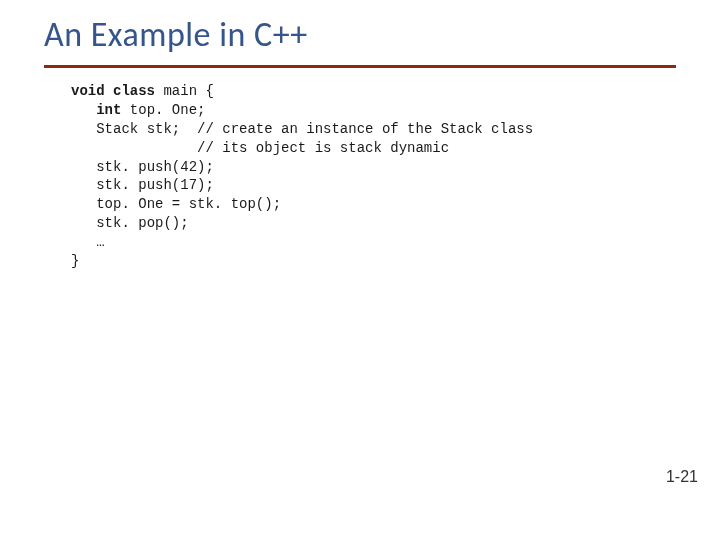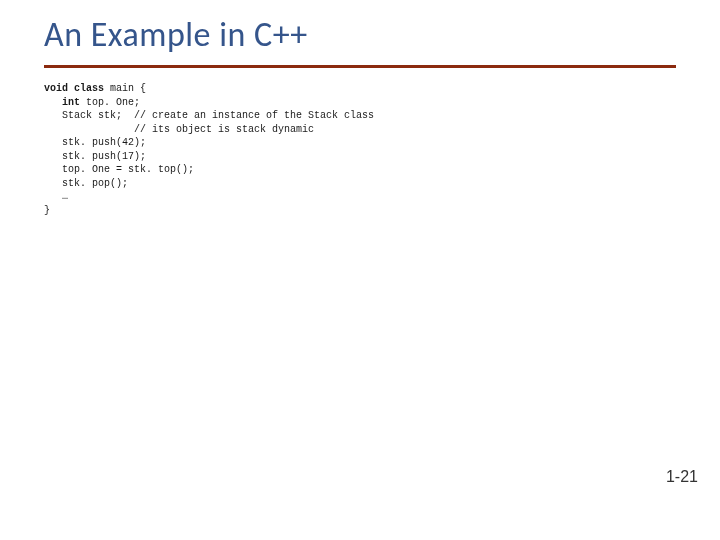--- a/index.html
+++ b/index.html
@@ -26,25 +26,26 @@
     padding: 14px 0 0 44px;
     letter-spacing: 0.5px;
   }
   .rule {
     border: none;
     border-top: 3px solid #8b2a0f;
     margin: 10px 44px 0 44px;
   }
   .code {
     font-family: "Courier New", Courier, monospace;
-    font-size: 10px;
+    font-size: 14px;
     line-height: 1.35;
     white-space: pre;
     color: #1a1a1a;
     padding: 14px 0 0 44px;
+    margin-left: 27px;
   }
   .code b {
     font-weight: bold;
   }
   .pagenum {
     position: absolute;
     right: 22px;
     bottom: 14px;
     font-family: Arial, sans-serif;
     font-size: 16px;

